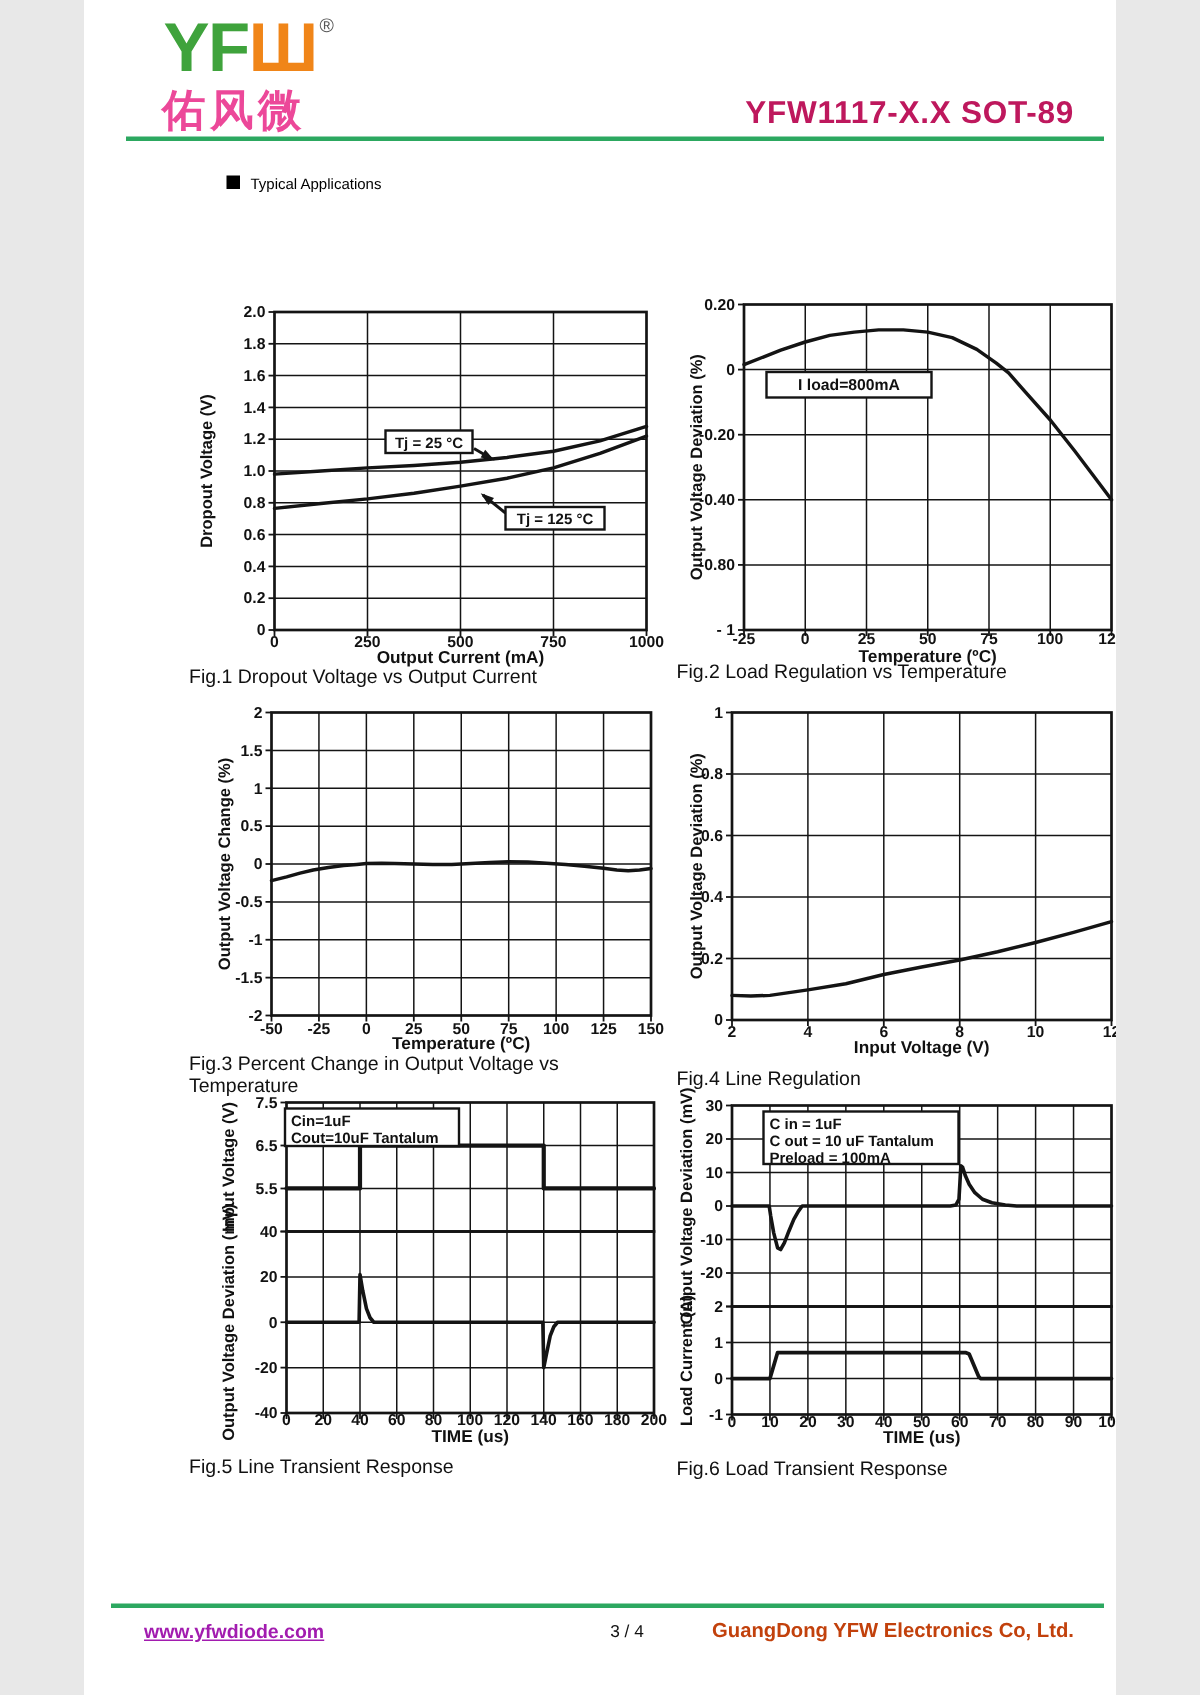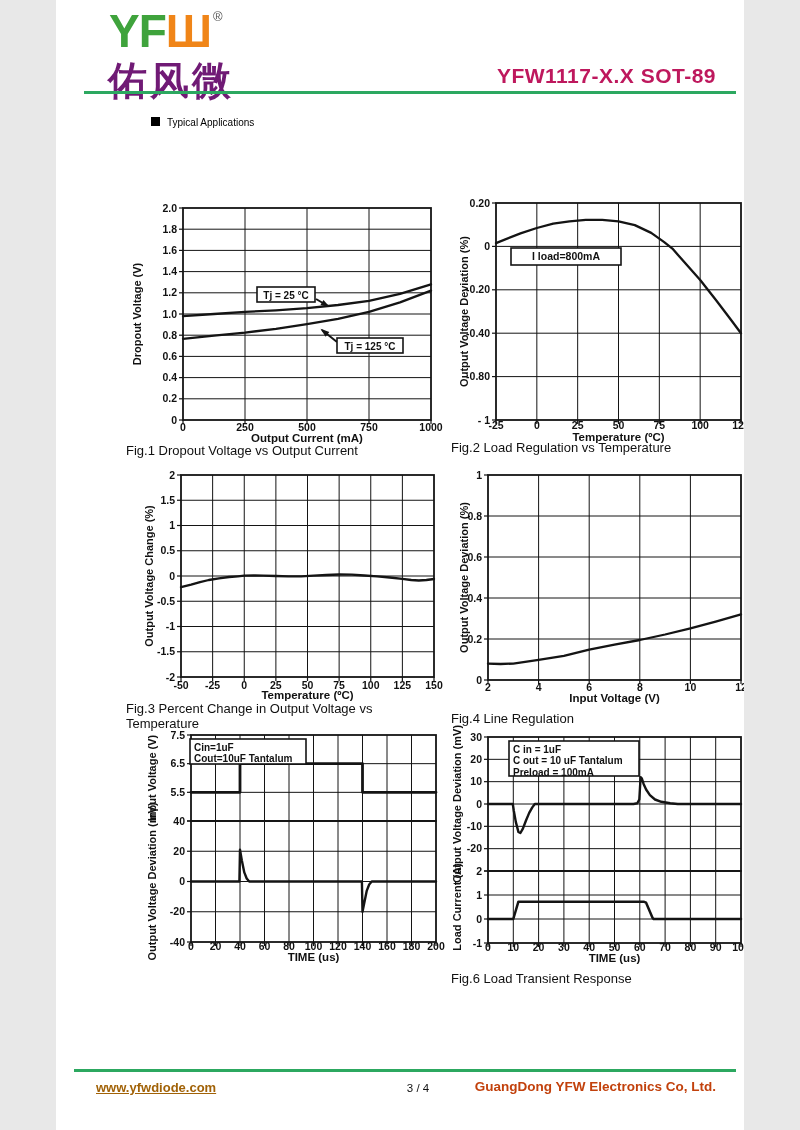--- a/index.html
+++ b/index.html
@@ -4,35 +4,35 @@
 <style>
   html,body{margin:0;padding:0;}
   body{font-family:"Liberation Sans",sans-serif;background:#e8e8e8;}
   #page{position:relative;width:688px;height:1130px;background:#ffffff;margin:0 auto;overflow:hidden;}
   
   #logo{position:absolute;left:53px;top:8px;line-height:1;}
   .brandtxt{font-weight:bold;font-size:46px;letter-spacing:-1px;}
   .brand-yf{color:#3fa33c;}
   .brand-w{color:#f08518;}
   .reg{font-size:13px;color:#555;vertical-align:26px;font-weight:normal;margin-left:2px;}
-  #logo-cn{position:absolute;left:52px;top:54px;font-size:39px;font-weight:bold;color:#701a75;letter-spacing:3px;}
+  #logo-cn{position:absolute;left:52px;top:54px;font-size:29px;font-weight:bold;color:#ec4899;letter-spacing:3px;}
   #doc-title{position:absolute;right:28px;top:64px;font-size:21px;font-weight:bold;color:#be185d;letter-spacing:0.5px;}
   .green-rule{position:absolute;height:3px;background:#2ca860;}
   #rule-top{left:28px;right:8px;top:91px;}
   #rule-bottom{left:18px;right:8px;top:1069px;}
   
   #section{position:absolute;left:95px;top:117px;font-size:10px;color:#000;}
   #section .sq{display:inline-block;width:9px;height:9px;background:#000;margin-right:7px;}
   
   .fig{position:absolute;}
   .fig svg{overflow:visible;display:block;}
   svg text{font-family:"Liberation Sans",sans-serif;fill:#111;}
   .caption{position:absolute;font-size:13px;color:#111;text-align:left;}
   
-  #footer-url{position:absolute;left:40px;top:1080px;font-size:13px;font-weight:bold;color:#a16207;text-decoration:underline;}
+  #footer-url{position:absolute;left:40px;top:1080px;font-size:13px;font-weight:bold;color:#a21caf;text-decoration:underline;}
   #footer-page{position:absolute;left:0;right:0;top:1082px;text-align:center;font-size:11.5px;color:#111;padding-left:36px;}
   #footer-company{position:absolute;right:28px;top:1079px;font-size:13.5px;font-weight:bold;color:#c2410c;}
 </style>
 </head>
 <body>
 
 <div id="page">
 
   <div id="logo">
     <span class="brandtxt brand-yf">YF</span><span class="brandtxt brand-w">Ш</span><span class="reg">®</span>
@@ -388,20 +388,21 @@
         <text x="264.70000000000005" y="223" font-size="10.5" text-anchor="middle" font-weight="bold">90</text>
         <text x="290" y="223" font-size="10.5" text-anchor="middle" font-weight="bold">100</text>
         <text x="163.5" y="234" font-size="11.5" text-anchor="middle" font-weight="bold">TIME (us)</text>
       </svg>
     </div>
 
   <div class="caption" style="left:70px;top:443px;width:310px;">Fig.1 Dropout Voltage vs Output Current</div>
   <div class="caption" style="left:395px;top:440px;width:310px;">Fig.2 Load Regulation vs Temperature</div>
   <div class="caption" style="left:70px;top:701px;width:320px;">Fig.3 Percent Change in Output Voltage vs Temperature</div>
   <div class="caption" style="left:395px;top:711px;width:310px;">Fig.4 Line Regulation</div>
+  <div class="caption" style="left:70px;top:970px;width:320px;">Fig.5 Line Transient Response</div>
   <div class="caption" style="left:395px;top:971px;width:310px;">Fig.6 Load Transient Response</div>
 
   <div id="rule-bottom" class="green-rule"></div>
   <a id="footer-url" href="#">www.yfwdiode.com</a>
   <div id="footer-page">3 / 4</div>
   <div id="footer-company">GuangDong YFW Electronics Co, Ltd.</div>
 
 </div>
 
 </body></html>

